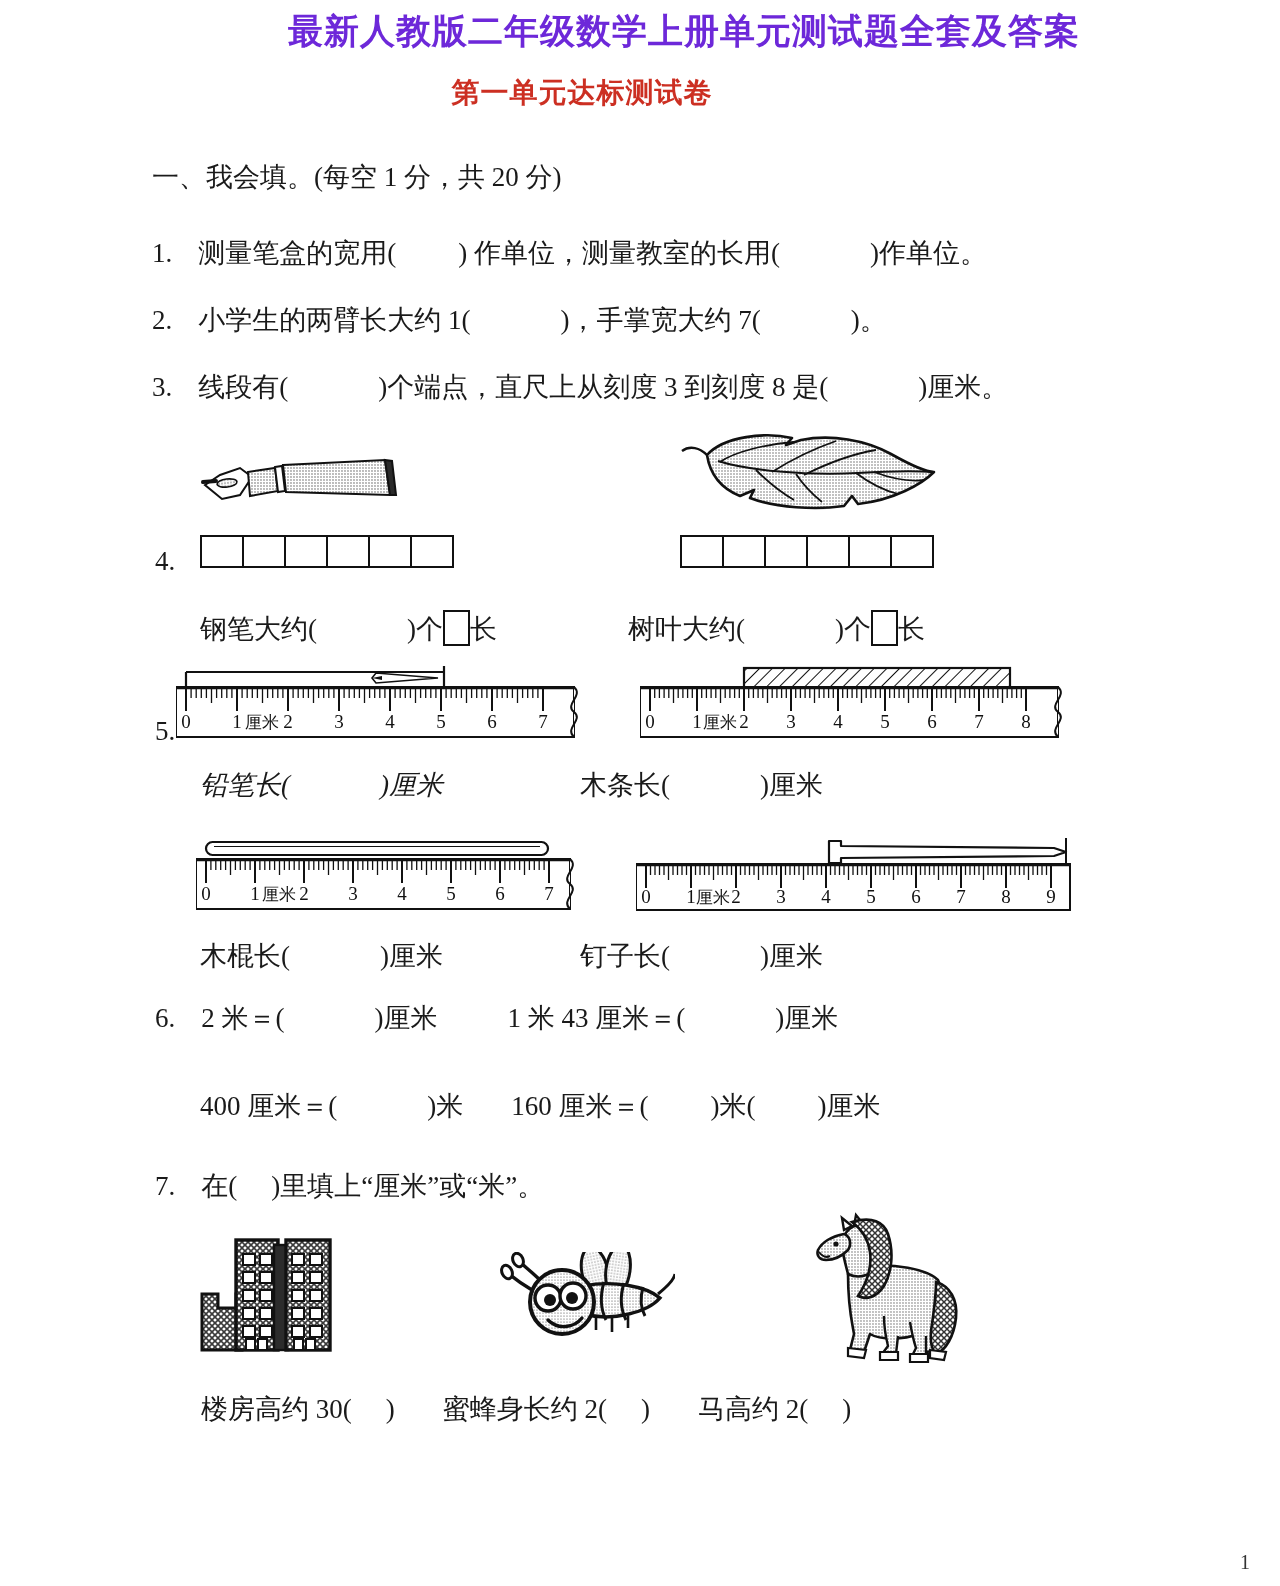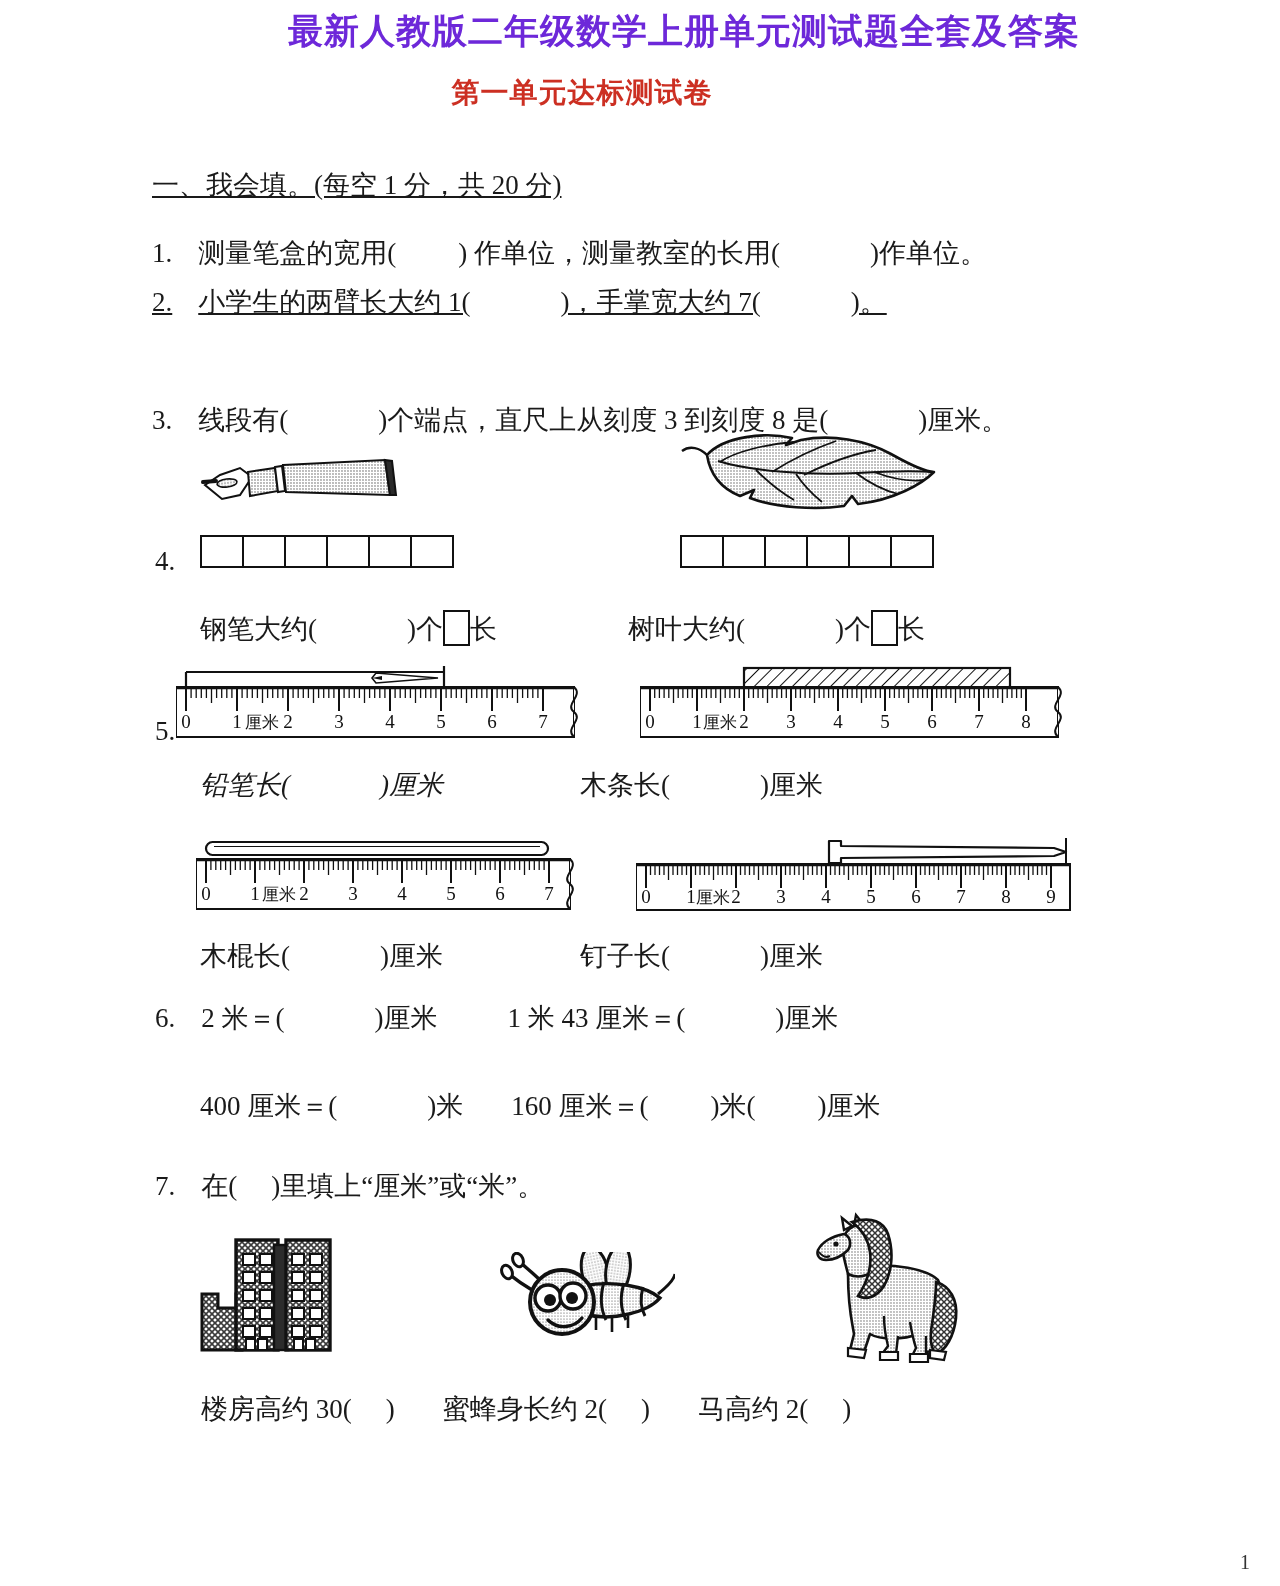--- a/index.html
+++ b/index.html
@@ -91,31 +91,31 @@
     font-size: 20px;
     color: #333;
   }
 </style>
 </head>
 <body>
 
 <div class="title-main">最新人教版二年级数学上册单元测试题全套及答案</div>
 <div class="title-sub">第一单元达标测试卷</div>
 
-<div class="row sec-head" style="top:172px; left:152px;text-decoration:underline;">一、我会填。(每空 1 分，共 20 分)</div>
+<div class="row sec-head" style="top:164px; left:152px;">一、我会填。(每空 1 分，共 20 分)</div>
 
 <div class="row" style="top:240px; left:152px;">
   <span>1.</span><span class="gap-sm"></span><span>测量笔盒的宽用(</span><span class="blank-md"></span><span>) 作单位，测量教室的长用(</span><span class="blank-lg"></span><span>)作单位。</span>
 </div>
 
-<div class="row" style="top:289px; left:152px;text-decoration:underline;">
+<div class="row" style="top:307px; left:152px;">
   <span>2.</span><span class="gap-sm"></span><span>小学生的两臂长大约 1(</span><span class="blank-lg"></span><span>)，手掌宽大约 7(</span><span class="blank-lg"></span><span>)。</span>
 </div>
 
-<div class="row" style="top:374px; left:152px;margin-top:33px;">
+<div class="row" style="top:374px; left:152px;">
   <span>3.</span><span class="gap-sm"></span><span>线段有(</span><span class="blank-lg"></span><span>)个端点，直尺上从刻度 3 到刻度 8 是(</span><span class="blank-lg"></span><span>)厘米。</span>
 </div>
 
 <div class="fig" style="top:455px; left:200px;">
   <svg width="230" height="70" viewBox="0 0 230 70">
     <defs>
       <pattern id="dots1" width="3" height="3" patternUnits="userSpaceOnUse">
         <rect width="3" height="3" fill="#fff"></rect>
           <circle cx="1" cy="1" r="0.65" fill="#444"></circle>
       </pattern>

